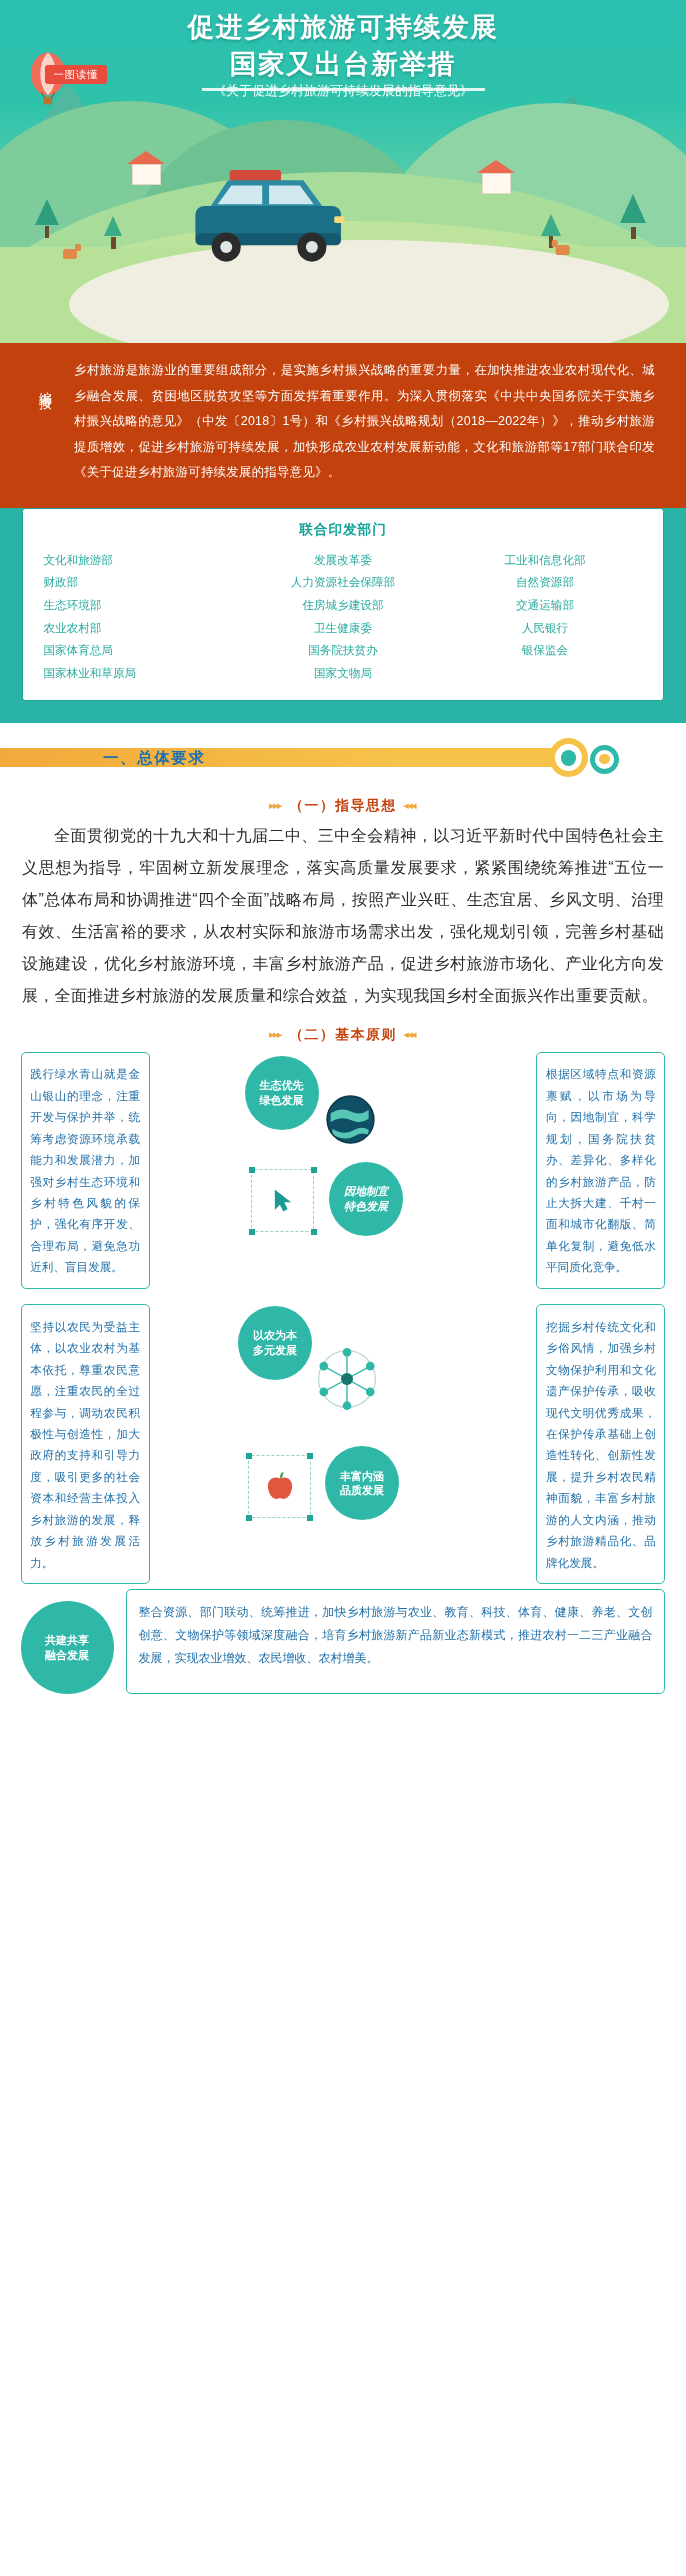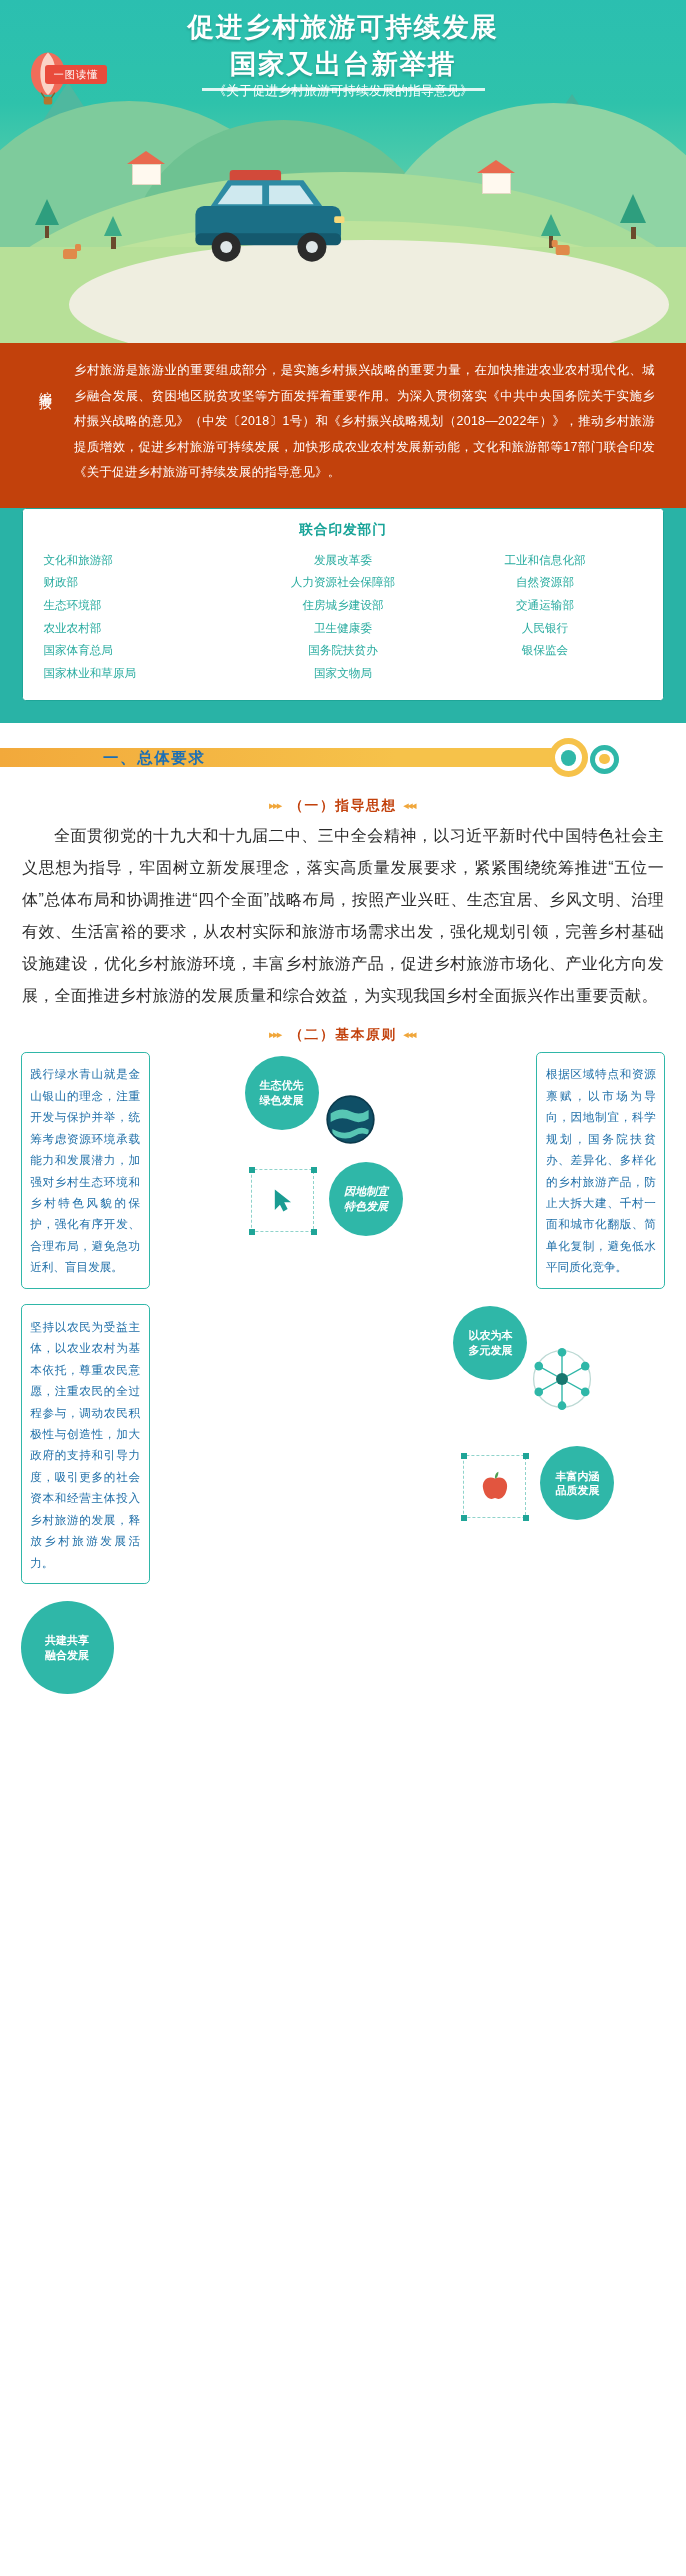--- a/index.html
+++ b/index.html
@@ -448,23 +448,25 @@
             <span class="handle hr"></span>
             <span class="handle bl"></span>
             <span class="handle br"></span>
           <svg width="34" height="34" viewBox="0 0 40 40">
             <path d="M20 10 C12 6 4 12 6 22 C8 32 14 36 20 33 C26 36 32 32 34 22 C36 12 28 6 20 10 Z" fill="#e2553f"></path>
             <path d="M20 10 C20 10 19 4 24 2 C24 7 22 10 20 10 Z" fill="#4f9f53"></path>
           </svg>
         </div>
       </div>
 
+      <div class="pcard">挖掘乡村传统文化和乡俗风情，加强乡村文物保护利用和文化遗产保护传承，吸收现代文明优秀成果，在保护传承基础上创造性转化、创新性发展，提升乡村农民精神面貌，丰富乡村旅游的人文内涵，推动乡村旅游精品化、品牌化发展。</div>
     </div>
 
     <div class="last-block">
       <div class="last-circle" style="white-space:pre-line;">共建共享
 融合发展</div>
+      <div class="last-text">整合资源、部门联动、统筹推进，加快乡村旅游与农业、教育、科技、体育、健康、养老、文创创意、文物保护等领域深度融合，培育乡村旅游新产品新业态新模式，推进农村一二三产业融合发展，实现农业增效、农民增收、农村增美。</div>
     </div>
   </div>
 
   <div class="bottom-pad"></div>
 </div>
 
 
 </body></html>

